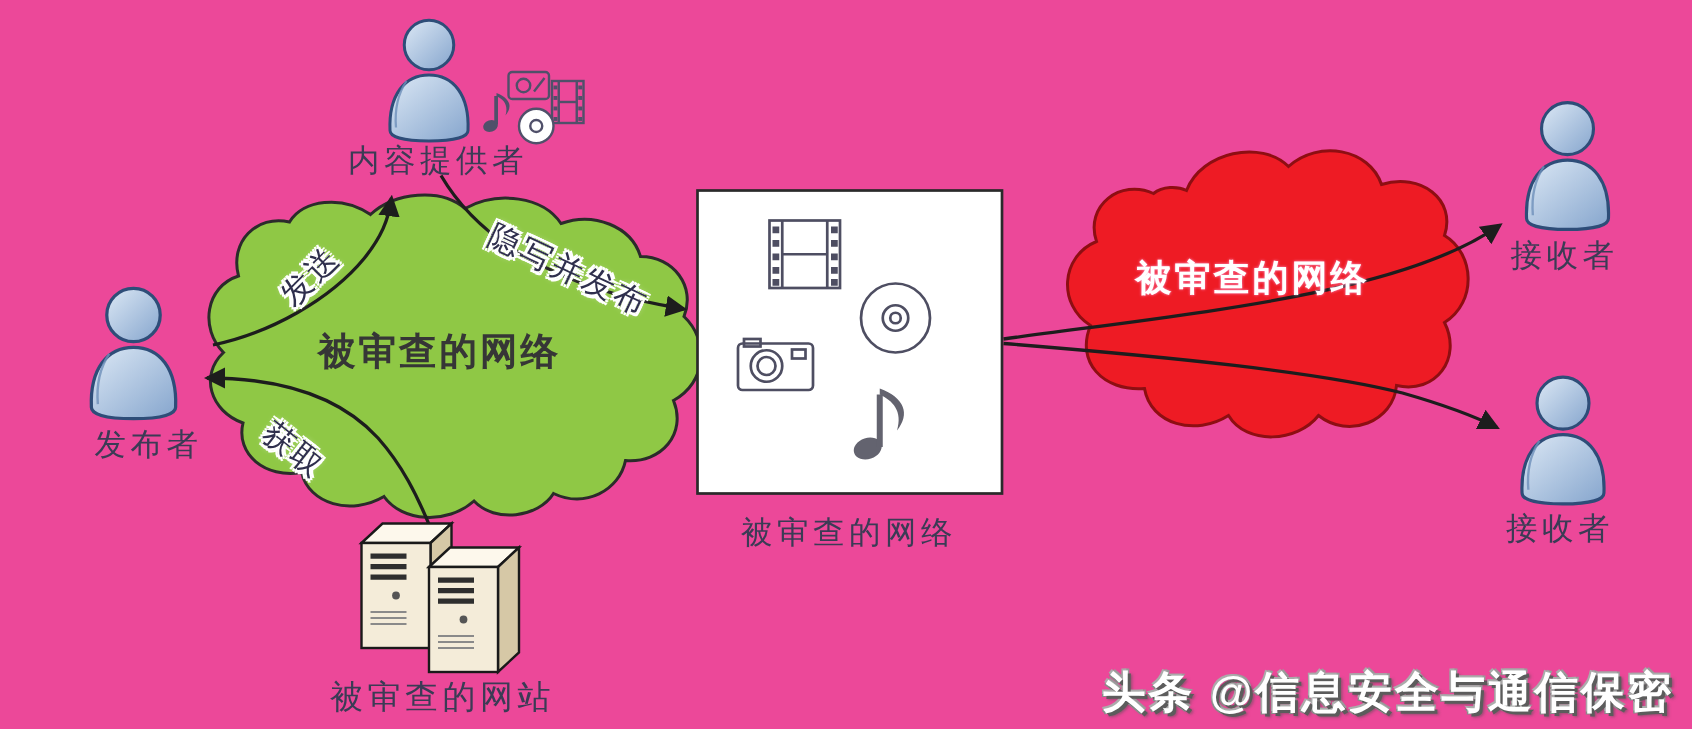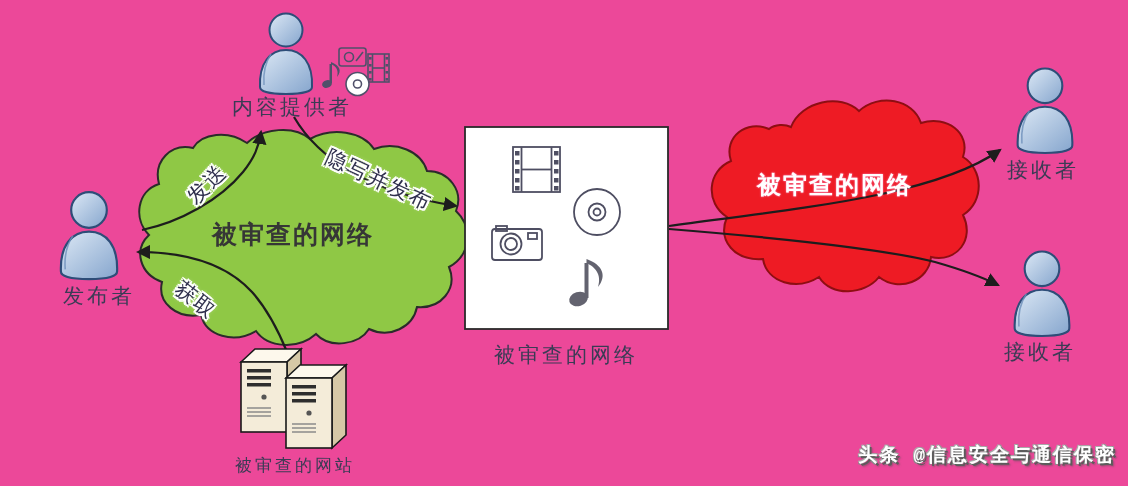--- a/index.html
+++ b/index.html
@@ -5,39 +5,39 @@
   html,body{margin:0;padding:0;background:#fff;}
   .stage{
     position:relative;width:1128px;height:486px;background:#ec4899;
     overflow:hidden;font-family:"Liberation Serif", serif;
   }
   .stage svg.layer{position:absolute;left:0;top:0;}
   .lbl{
     position:absolute;transform:translate(-50%,-50%);
     font-size:21px;color:#3b3b55;letter-spacing:3px;white-space:nowrap;
   }
-  .lbl.big{font-size:17px;}
+  .lbl.big{font-size:22px;}
   .cloud-lbl{
     position:absolute;transform:translate(-50%,-50%);
     font-weight:bold;white-space:nowrap;letter-spacing:2px;
   }
   .cloud-lbl.green{font-size:25px;color:#363636;}
   .cloud-lbl.red{font-size:24px;color:#ffffff;text-shadow:0 0 2px #f9c;}
   .edge-lbl{
     position:absolute;font-size:21px;color:#2f2f4d;white-space:nowrap;letter-spacing:2px;
     text-shadow:-2px -2px 0 #fff,2px -2px 0 #fff,-2px 2px 0 #fff,2px 2px 0 #fff,
                  0 -2px 0 #fff,0 2px 0 #fff,-2px 0 0 #fff,2px 0 0 #fff,0 0 5px #fff;
   }
   .edge-send{transform:translate(-50%,-50%) rotate(-45deg);}
   .edge-stego{transform:translate(-50%,-50%) rotate(25deg);}
   .edge-fetch{transform:translate(-50%,-50%) rotate(38deg);}
   .watermark{
     position:absolute;right:12px;top:442px;
-    font-family:Liberation Mono, monospace;font-weight:bold;
-    font-size:19px;letter-spacing:2px;color:#ffffff;white-space:nowrap;
+    font-family:Liberation Sans, sans-serif;font-weight:bold;
+    font-size:29px;letter-spacing:2px;color:#ffffff;white-space:nowrap;
     text-shadow:2px 2px 0 #5c5c5c,-1px -1px 0 #ababab,1px -1px 0 #9a9a9a,
                 -1px 1px 0 #8a8a8a,3px 3px 2px rgba(80,80,80,.55);
   }
 </style>
 </head>
 <body>
 
 <div class="stage">
 
   <svg class="layer" width="1128" height="486" viewBox="0 0 1128 486">

